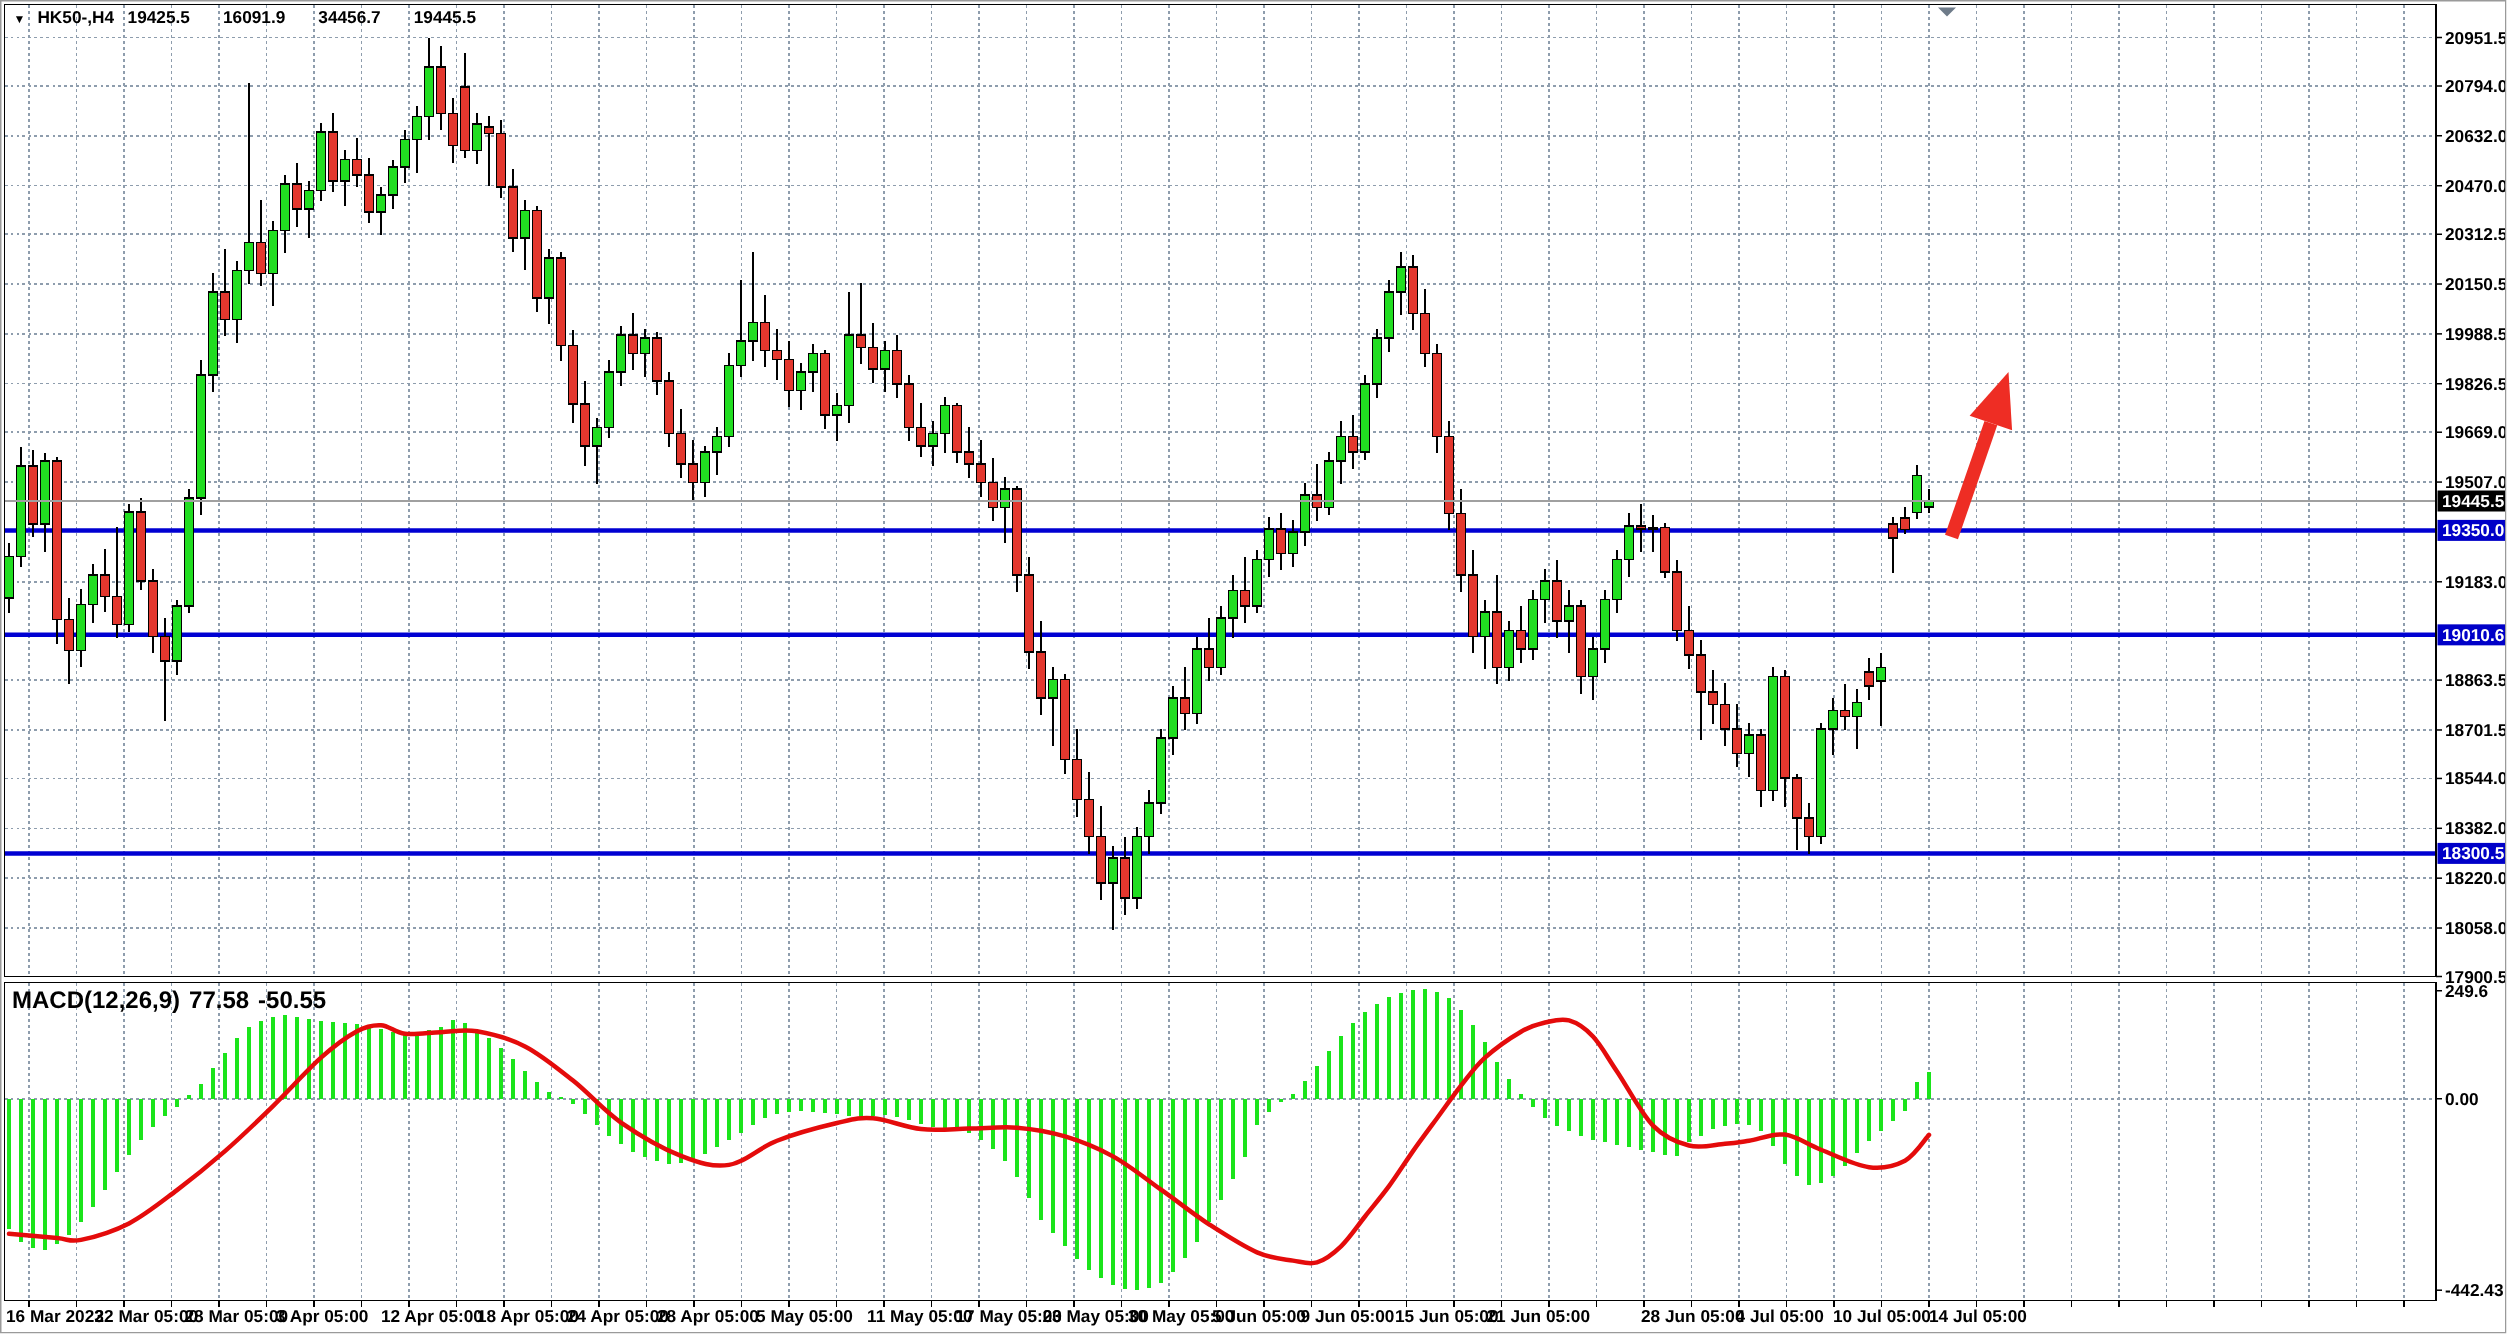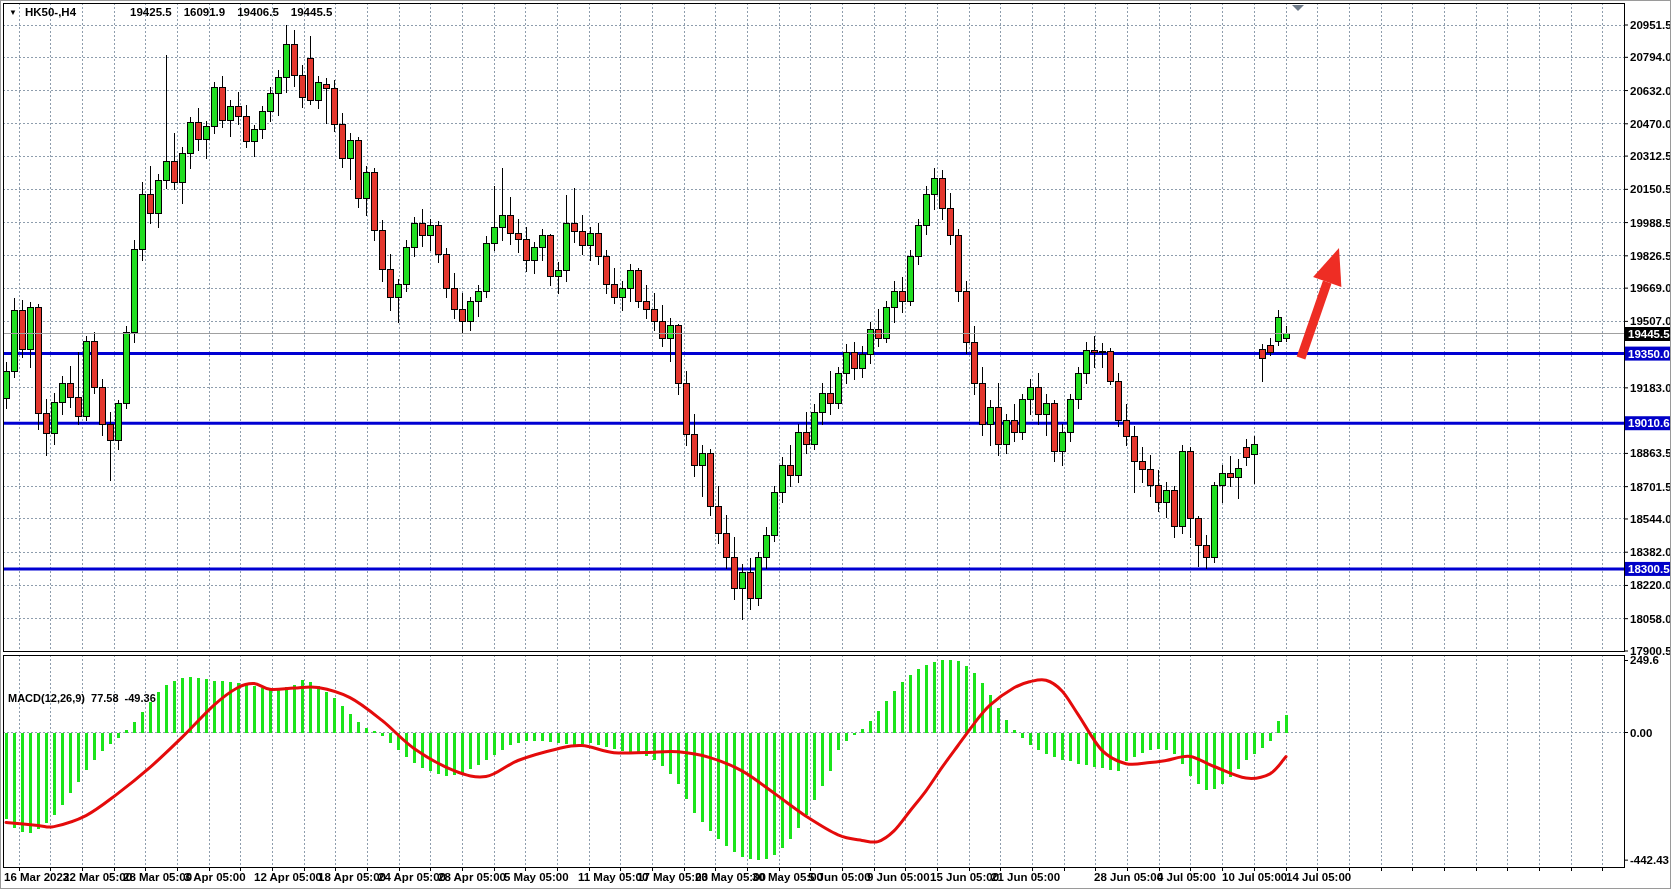--- a/index.html
+++ b/index.html
@@ -4,23 +4,23 @@
 <style>
   html,body{margin:0;padding:0;background:#ffffff;}
   .stage{position:relative;width:1671px;height:889px;background:#ffffff;overflow:hidden;
          border:1px solid #9a9a9a;box-sizing:border-box;
          font-family:"Liberation Sans", sans-serif;}
   svg{position:absolute;left:0;top:0;}
   svg text{font-family:"Liberation Sans", sans-serif;}
   .title{position:absolute;left:8px;top:5px;display:flex;align-items:center;gap:9px;
          font-size:11.5px;font-weight:700;color:#000;white-space:nowrap;z-index:5;}
   .title .tri{font-size:8px;color:#000;cursor:pointer;margin-right:-1px;}
-  .title .vals{display:flex;gap:12px;margin-left:45px;}
+  .title .vals{display:flex;gap:22px;}
   .macdlbl{position:absolute;left:7px;top:658px;display:flex;gap:6px;
-           font-size:11px;font-weight:700;color:#000;white-space:nowrap;z-index:5;margin-top:33px;}
+           font-size:16px;font-weight:700;color:#000;white-space:nowrap;z-index:5;}
 </style>
 </head>
 <body>
 
 <div class="stage">
   <svg id="cv" width="1671" height="889" viewBox="0 0 1671 889">
       <g stroke="#8E9DAD" stroke-width="1" stroke-dasharray="2,2" shape-rendering="crispEdges">
         <line x1="1601.7" y1="2" x2="1601.7" y2="650"></line>
         <line x1="1601.7" y1="654" x2="1601.7" y2="866"></line>
         <line x1="1570.03" y1="2" x2="1570.03" y2="650"></line>
@@ -780,22 +780,22 @@
         <text x="1221" y="880">10 Jul 05:00</text>
         <text x="1285" y="880">14 Jul 05:00</text>
       </g>
     </svg>
   <div class="title">
     <span class="tri">▼</span>
     <span>HK50-,H4</span>
     <span class="vals">
       <span>19425.5</span>
       <span>16091.9</span>
-      <span>19406.5</span>
+      <span>34456.7</span>
       <span>19445.5</span>
     </span>
   </div>
   <div class="macdlbl">
     <span>MACD(12,26,9)</span>
     <span>77.58</span>
-    <span>-49.36</span>
+    <span>-50.55</span>
   </div>
 </div>
 
 </body></html>

